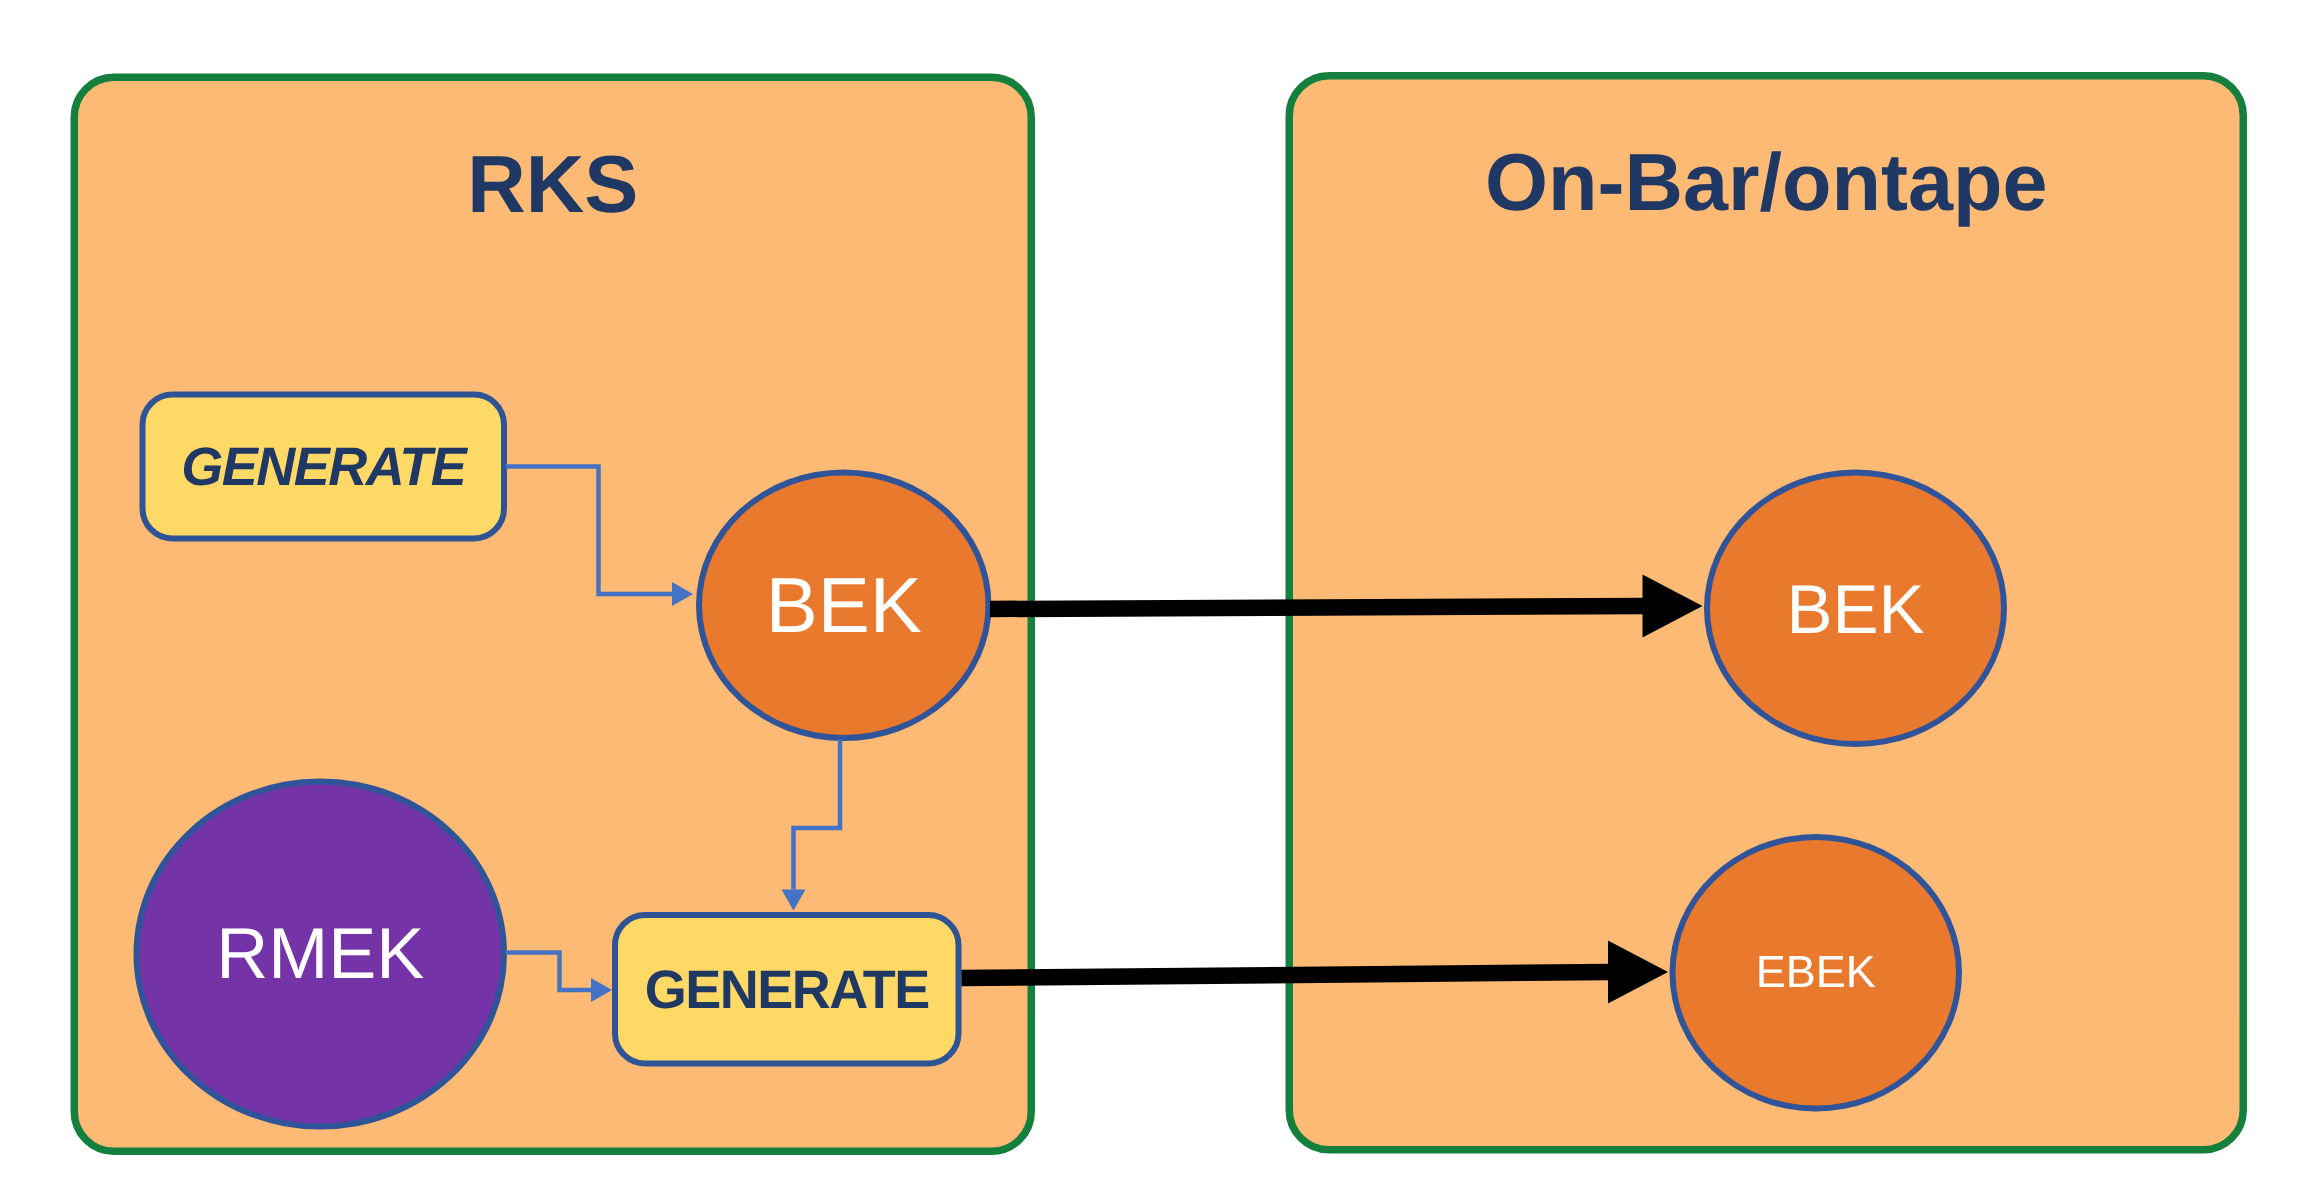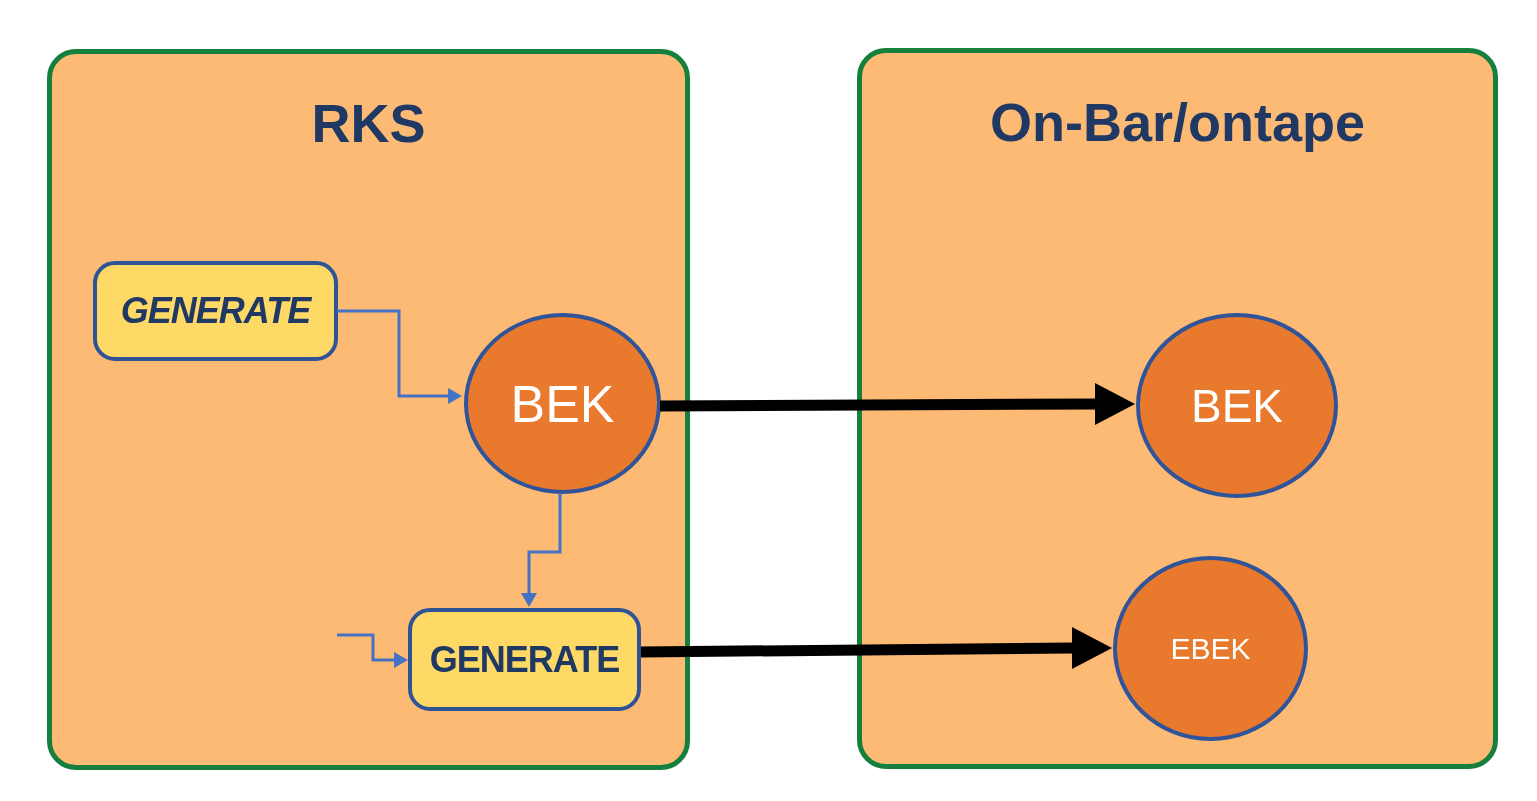--- a/index.html
+++ b/index.html
@@ -71,20 +71,23 @@
     <div class="container-title">RKS</div>
 
     <div class="node rect-node" id="generate-box">
       <span>GENERATE</span>
     </div>
 
     <div class="node circle-node orange" id="bek-left-circle">
       <span>BEK</span>
     </div>
 
+    <div class="node circle-node purple" id="rmek-circle">
+      <span>RMEK</span>
+    </div>
 
     <div class="node rect-node" id="encrypt-box">
       <span>GENERATE</span>
     </div>
   </div>
 
   <div class="container right">
     <div class="container-title">On-Bar/ontape</div>
 
     <div class="node circle-node orange" id="bek-right-circle">

